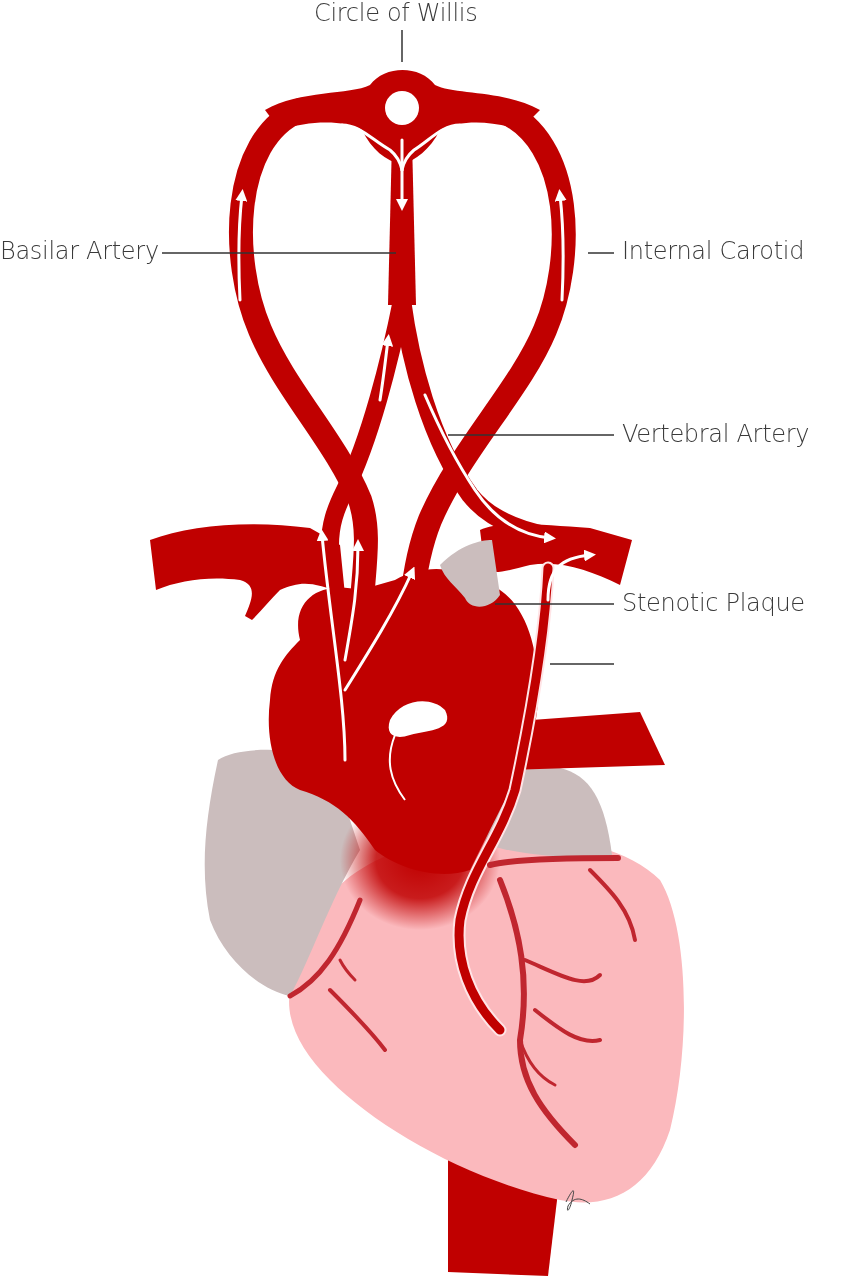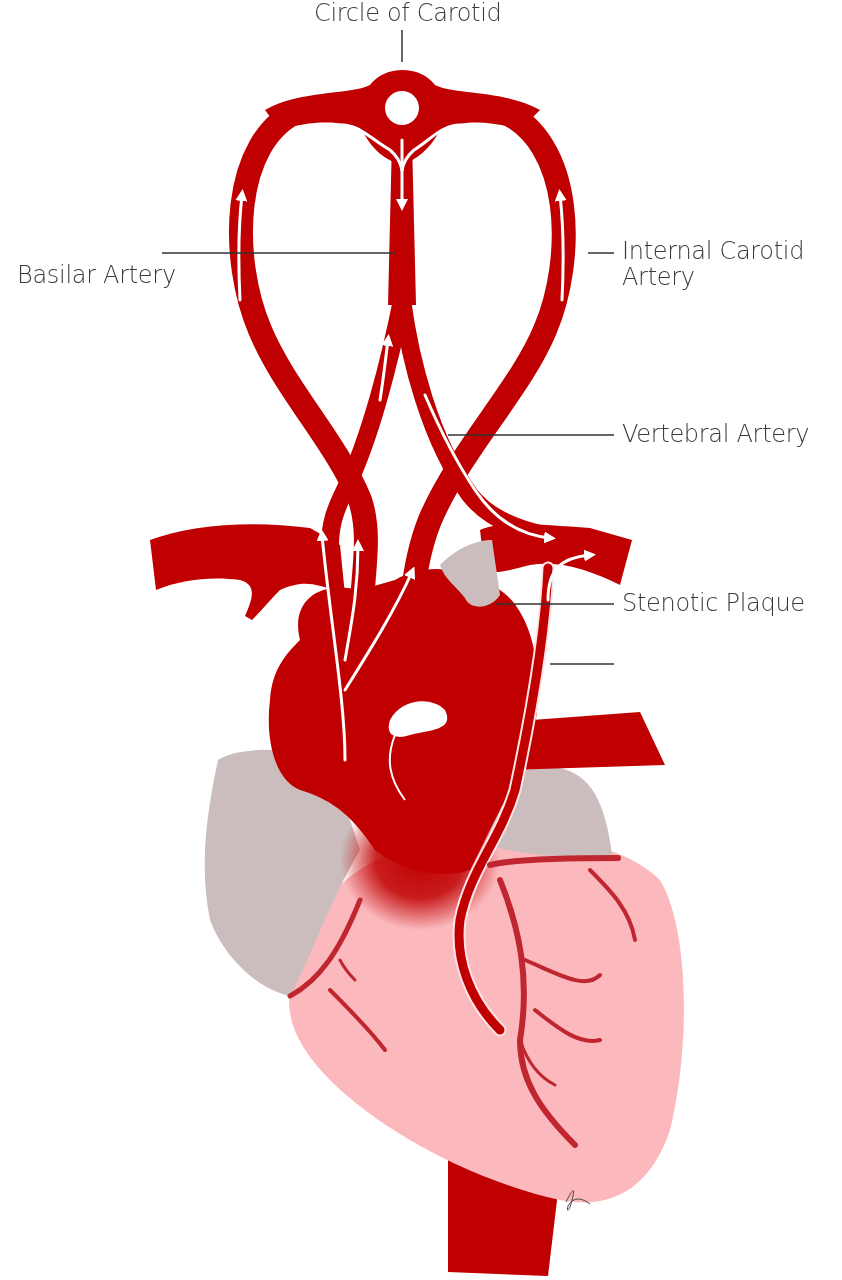--- a/index.html
+++ b/index.html
@@ -144,28 +144,27 @@
     <line x1="495" y1="604" x2="614" y2="604"></line>
     <line x1="550" y1="664" x2="614" y2="664"></line>
   </g>
 
   <g>
     <path d="M566,1202 C572,1190 576,1185 572,1200 C570,1210 566,1214 568,1206 C574,1196 582,1198 590,1204" stroke="#444" stroke-width="1" fill="none"></path>
   </g>
 </svg>
 
 <div class="label" style="left:314px; top:0px;">
-  <span>Circle of Carotid</span>
+  <span>Circle of Willis</span>
 </div>
-<div class="label" style="left:17px; top:238px;margin-top:24px;">
+<div class="label" style="left:0px; top:238px;">
   <span>Basilar Artery</span>
 </div>
 <div class="label" style="left:622px; top:238px;">
   <span>Internal Carotid</span>
-  <span>Artery</span>
 </div>
 <div class="label" style="left:622px; top:421px;text-align:center;">
   <span>Vertebral Artery</span>
 </div>
 <div class="label" style="left:622px; top:590px;text-align:right;">
   <span>Stenotic Plaque</span>
 </div>
 <div class="label" style="left:622px; top:650px;">
 </div>
 

